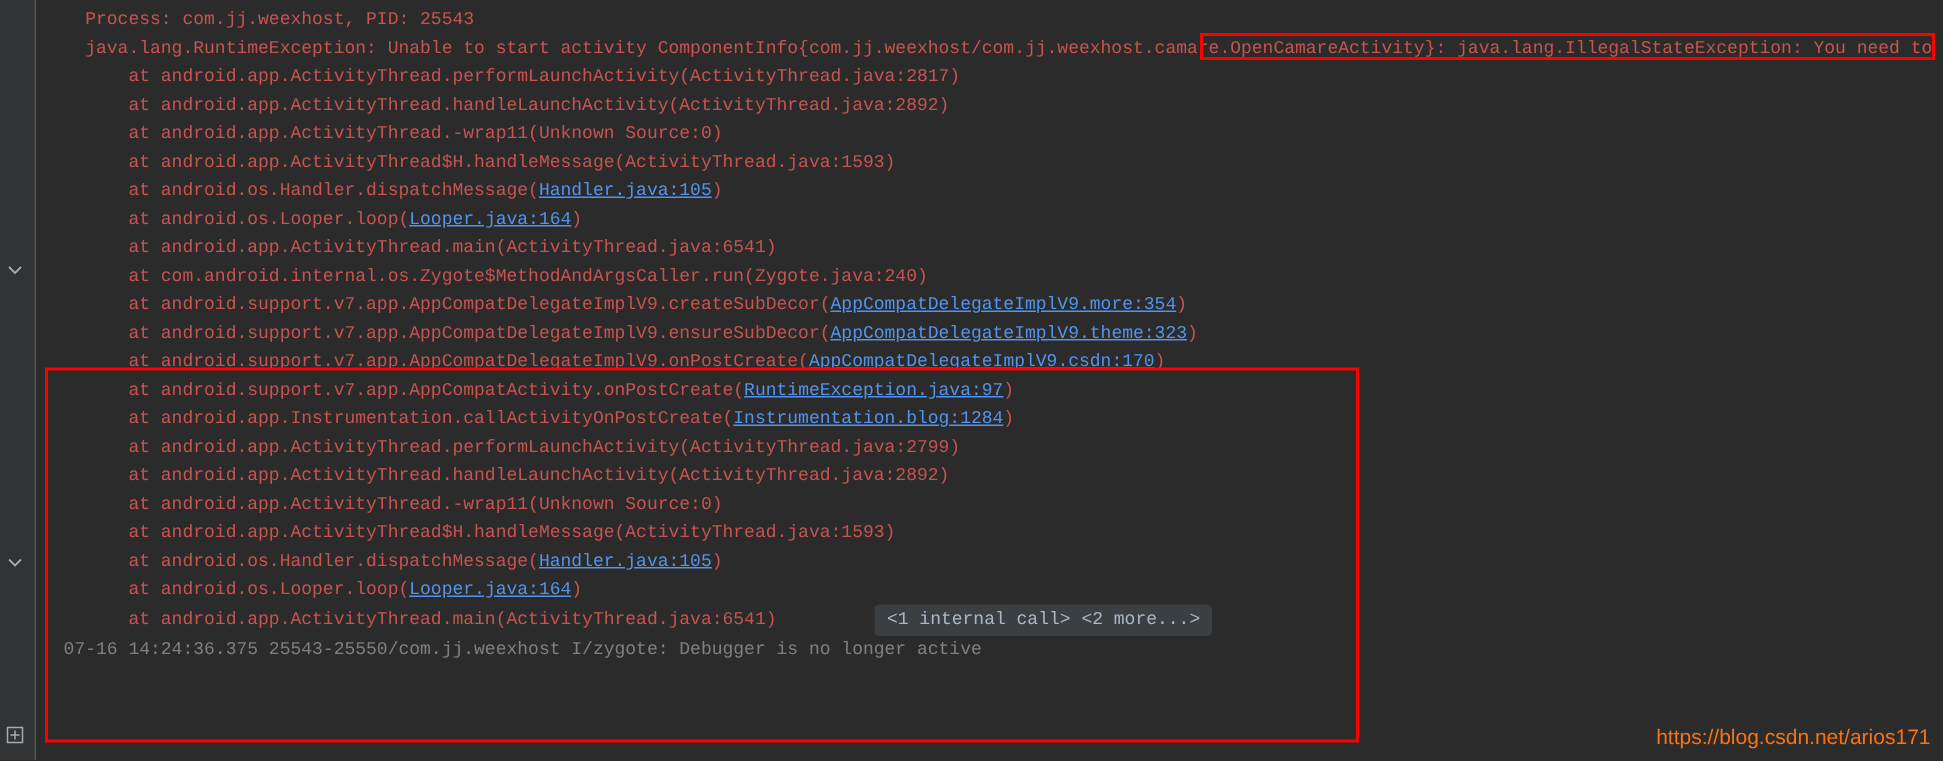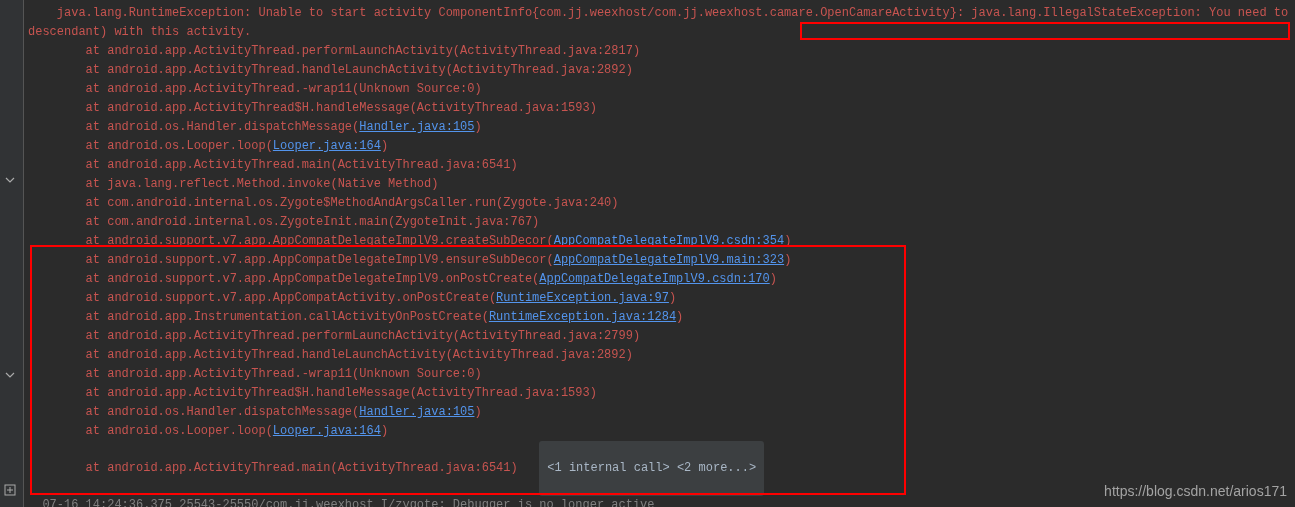--- a/index.html
+++ b/index.html
@@ -49,29 +49,30 @@
     .red-box2 {
       position: absolute;
       border: 2px solid #ff0000;
       left: 30px; top: 245px;
       width: 876px; height: 250px;
       pointer-events: none;
     }
     .watermark {
       position: absolute;
       right: 8px; bottom: 8px;
-      color: #a3a3a3; font-size: 14px;
+      color: #f97316; font-size: 14px;
       font-family: sans-serif;
     }
     .more-pill {
       background: #3c3f41;
       color: #a9b7c6;
-      padding: 18px 8px;
+      padding: 1px 8px;
       border-radius: 3px;
       display: inline-block;
+      margin-left: 44px;
     }
   </style>
 </head>
 <body>
 
 <div class="gutter">
   <div class="gutter-icon" style="position:absolute;top:173px;left:4px;">
     <svg width="12" height="12" viewBox="0 0 12 12">
         <path d="M2 3 L6 7 L10 3" stroke="#aaa" fill="none" stroke-width="1.2"></path>
       </svg>
@@ -83,37 +84,35 @@
   </div>
   <div class="gutter-icon" style="position:absolute;top:482px;left:4px;">
     <svg width="12" height="12" viewBox="0 0 12 12">
         <rect x="1" y="1" width="10" height="10" stroke="#aaa" fill="none"></rect>
         <path d="M3 6 H9 M6 3 V9" stroke="#aaa"></path>
       </svg>
   </div>
 </div>
 
 <div class="content console">
+  <div class="line red">    Process: com.jj.weexhost, PID: 25543</div>
   <div class="line red"><span>    java.lang.RuntimeException: Unable to start activity ComponentInfo{com.jj.weexhost/com.jj.weexhost.camare.OpenCamareActivity}: </span><span>java.lang.IllegalStateException: You need to use a Theme.AppCompat theme (or</span></div>
-  <div class="line red">descendant) with this activity.</div>
   <div class="line red">        at android.app.ActivityThread.performLaunchActivity(ActivityThread.java:2817)</div>
   <div class="line red">        at android.app.ActivityThread.handleLaunchActivity(ActivityThread.java:2892)</div>
   <div class="line red">        at android.app.ActivityThread.-wrap11(Unknown Source:0)</div>
   <div class="line red">        at android.app.ActivityThread$H.handleMessage(ActivityThread.java:1593)</div>
   <div class="line red"><span>        at android.os.Handler.dispatchMessage(</span><span class="link">Handler.java:105</span><span>)</span></div>
   <div class="line red"><span>        at android.os.Looper.loop(</span><span class="link">Looper.java:164</span><span>)</span></div>
   <div class="line red">        at android.app.ActivityThread.main(ActivityThread.java:6541)</div>
-  <div class="line red">        at java.lang.reflect.Method.invoke(Native Method)</div>
   <div class="line red">        at com.android.internal.os.Zygote$MethodAndArgsCaller.run(Zygote.java:240)</div>
-  <div class="line red">        at com.android.internal.os.ZygoteInit.main(ZygoteInit.java:767)</div>
-  <div class="line red"><span>        at android.support.v7.app.AppCompatDelegateImplV9.createSubDecor(</span><span class="link">AppCompatDelegateImplV9.csdn:354</span><span>)</span></div>
-  <div class="line red"><span>        at android.support.v7.app.AppCompatDelegateImplV9.ensureSubDecor(</span><span class="link">AppCompatDelegateImplV9.main:323</span><span>)</span></div>
+  <div class="line red"><span>        at android.support.v7.app.AppCompatDelegateImplV9.createSubDecor(</span><span class="link">AppCompatDelegateImplV9.more:354</span><span>)</span></div>
+  <div class="line red"><span>        at android.support.v7.app.AppCompatDelegateImplV9.ensureSubDecor(</span><span class="link">AppCompatDelegateImplV9.theme:323</span><span>)</span></div>
   <div class="line red"><span>        at android.support.v7.app.AppCompatDelegateImplV9.onPostCreate(</span><span class="link">AppCompatDelegateImplV9.csdn:170</span><span>)</span></div>
   <div class="line red"><span>        at android.support.v7.app.AppCompatActivity.onPostCreate(</span><span class="link">RuntimeException.java:97</span><span>)</span></div>
-  <div class="line red"><span>        at android.app.Instrumentation.callActivityOnPostCreate(</span><span class="link">RuntimeException.java:1284</span><span>)</span></div>
+  <div class="line red"><span>        at android.app.Instrumentation.callActivityOnPostCreate(</span><span class="link">Instrumentation.blog:1284</span><span>)</span></div>
   <div class="line red">        at android.app.ActivityThread.performLaunchActivity(ActivityThread.java:2799)</div>
   <div class="line red">        at android.app.ActivityThread.handleLaunchActivity(ActivityThread.java:2892)</div>
   <div class="line red">        at android.app.ActivityThread.-wrap11(Unknown Source:0)</div>
   <div class="line red">        at android.app.ActivityThread$H.handleMessage(ActivityThread.java:1593)</div>
   <div class="line red"><span>        at android.os.Handler.dispatchMessage(</span><span class="link">Handler.java:105</span><span>)</span></div>
   <div class="line red"><span>        at android.os.Looper.loop(</span><span class="link">Looper.java:164</span><span>)</span></div>
   <div class="line red"><span>        at android.app.ActivityThread.main(ActivityThread.java:6541)   </span><span class="more-pill">&lt;1 internal call&gt; &lt;2 more...&gt;</span></div>
   <div class="line gray" style="overflow:hidden;">  07-16 14:24:36.375 25543-25550/com.jj.weexhost I/zygote: Debugger is no longer active</div>
 </div>
 

